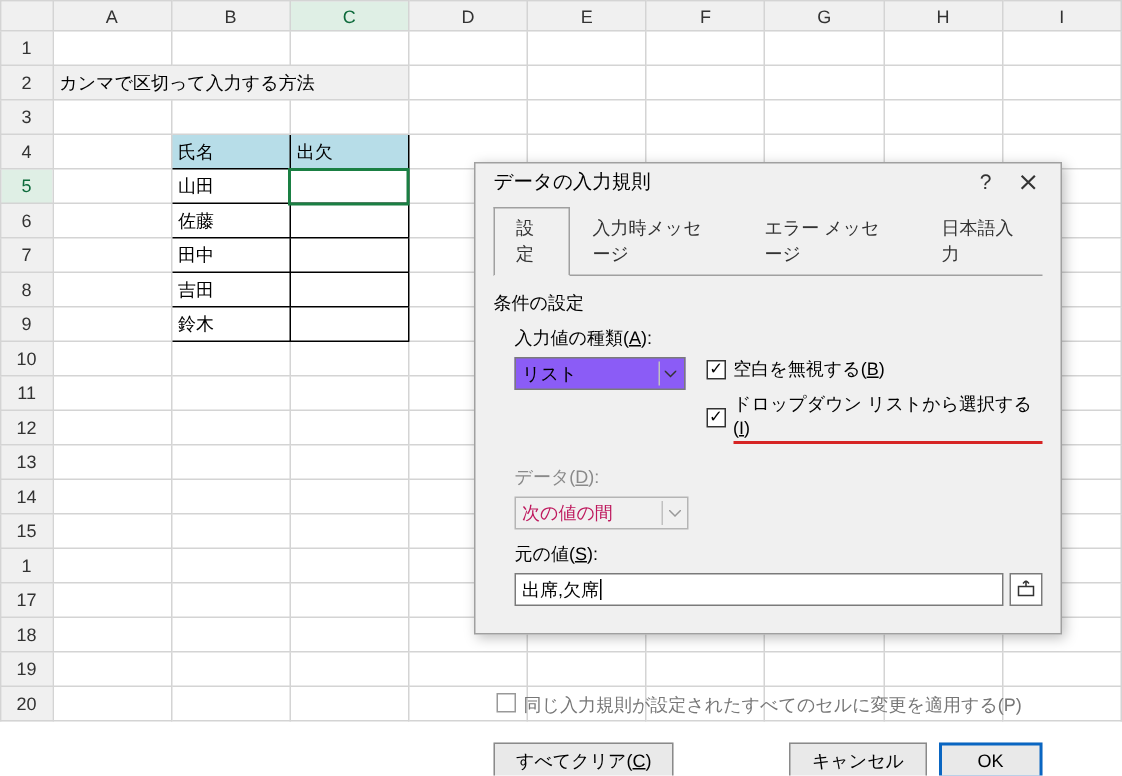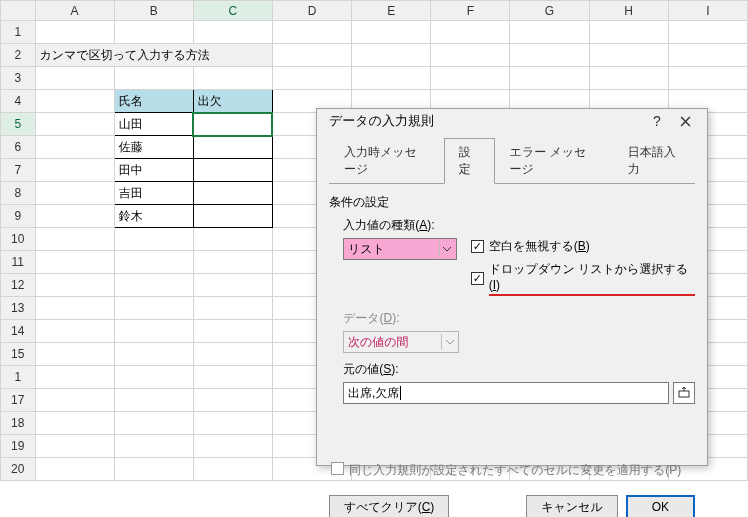--- a/index.html
+++ b/index.html
@@ -77,21 +77,21 @@
     outline: 2px solid #1a7f43;
     outline-offset: -1px;
     background: #fff;
   }
   
   .dialog {
     position: absolute;
     left: 316px;
     top: 108px;
     width: 392px;
-    height: 358px;
+    height: 315px;
     background: #f0f0f0;
     border: 1px solid #a0a0a0;
     box-shadow: 2px 2px 8px rgba(0,0,0,0.25);
     display: flex;
     flex-direction: column;
   }
   .dlg-title {
     display: flex;
     align-items: center;
     height: 32px;
@@ -131,21 +131,21 @@
     font-size: 12px;
     color: #000;
     margin-bottom: 6px;
   }
   .field-group { margin-left: 14px; margin-bottom: 8px; }
   .field-label { margin-bottom: 4px; display: block; }
   .field-label .ul { text-decoration: underline; }
   .row { display: flex; align-items: flex-start; gap: 14px; }
   .select {
     display: flex; align-items: center;
-    background: #f9a8d4;
+    background: #8b5cf6;
     border: 1px solid #7a7a7a;
     height: 22px;
     width: 116px;
     padding: 0 4px;
     font-size: 12px;
   }
   .select.disabled { background: #f0f0f0; color: #be185d; border-color:#b5b5b5;}
   .select .sp { flex: 1; }
   .select .caret {
     width: 16px; height: 16px;
@@ -490,22 +490,22 @@
     <span class="sp"></span>
     <span class="help">?</span>
     <span class="close">
       <svg viewBox="0 0 10 10">
           <path d="M1 1 L9 9 M9 1 L1 9" stroke="#333" stroke-width="1.3"></path>
         </svg>
     </span>
   </div>
   <div class="dlg-body">
     <div class="tabs">
+      <div class="tab active">設定</div>
       <div class="tab">入力時メッセージ</div>
-      <div class="tab active">設定</div>
       <div class="tab">エラー メッセージ</div>
       <div class="tab">日本語入力</div>
     </div>
 
     <div class="section-label">条件の設定</div>
 
     <div class="field-group">
       <span class="field-label">
         <span>入力値の種類(</span><span class="ul">A</span><span>):</span>
       </span>

